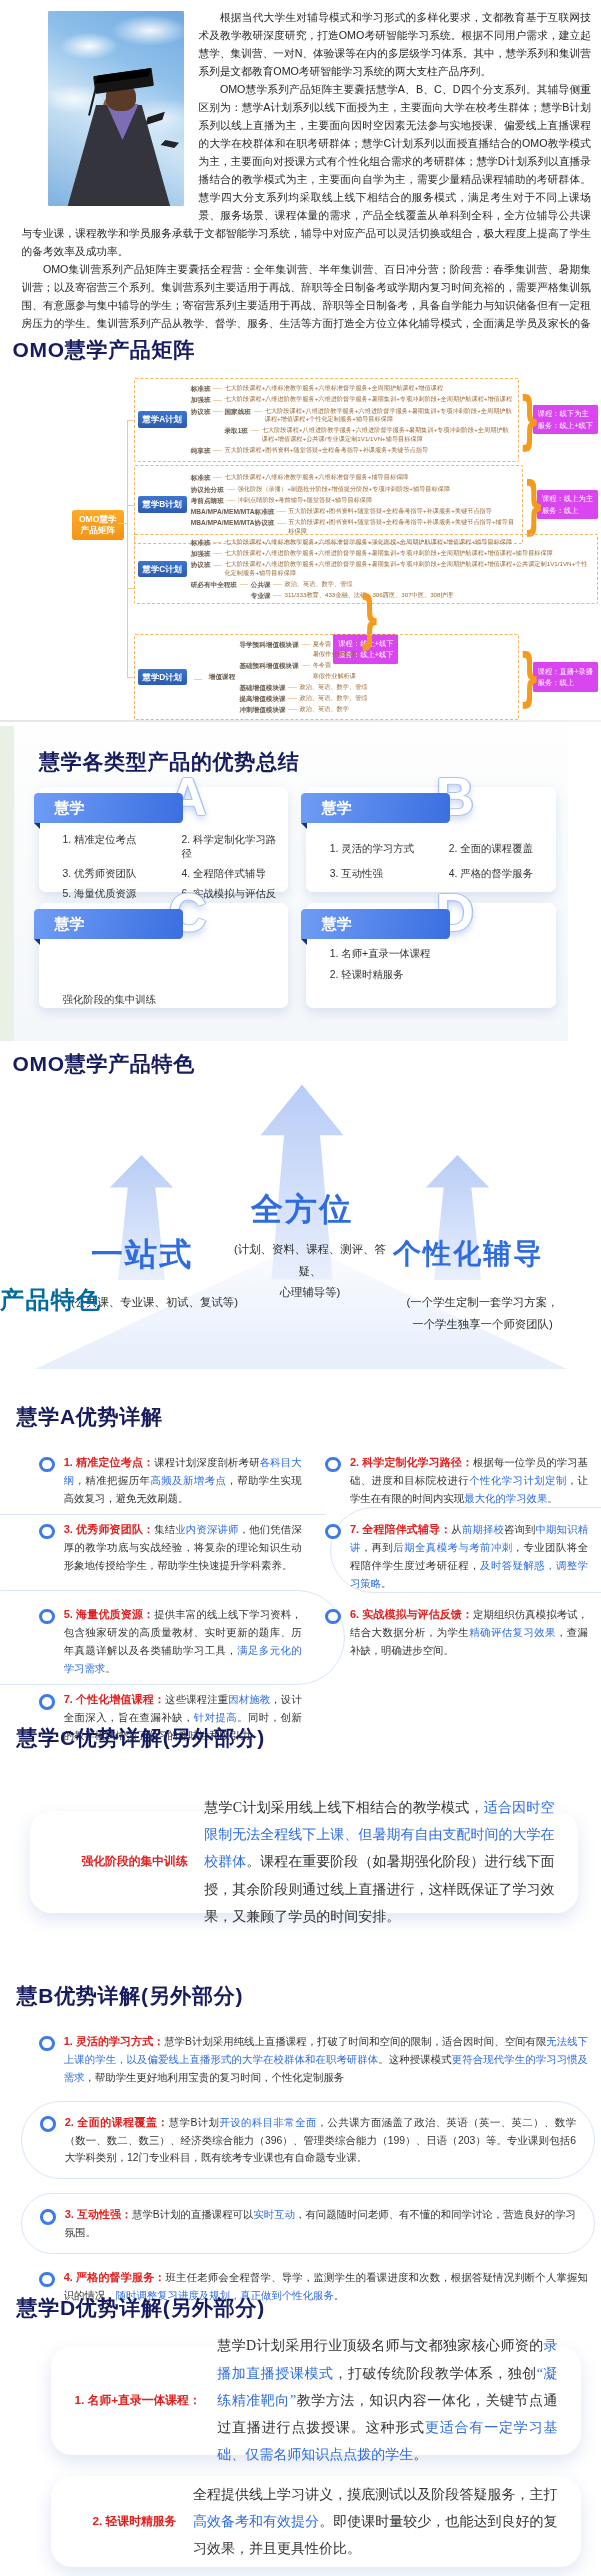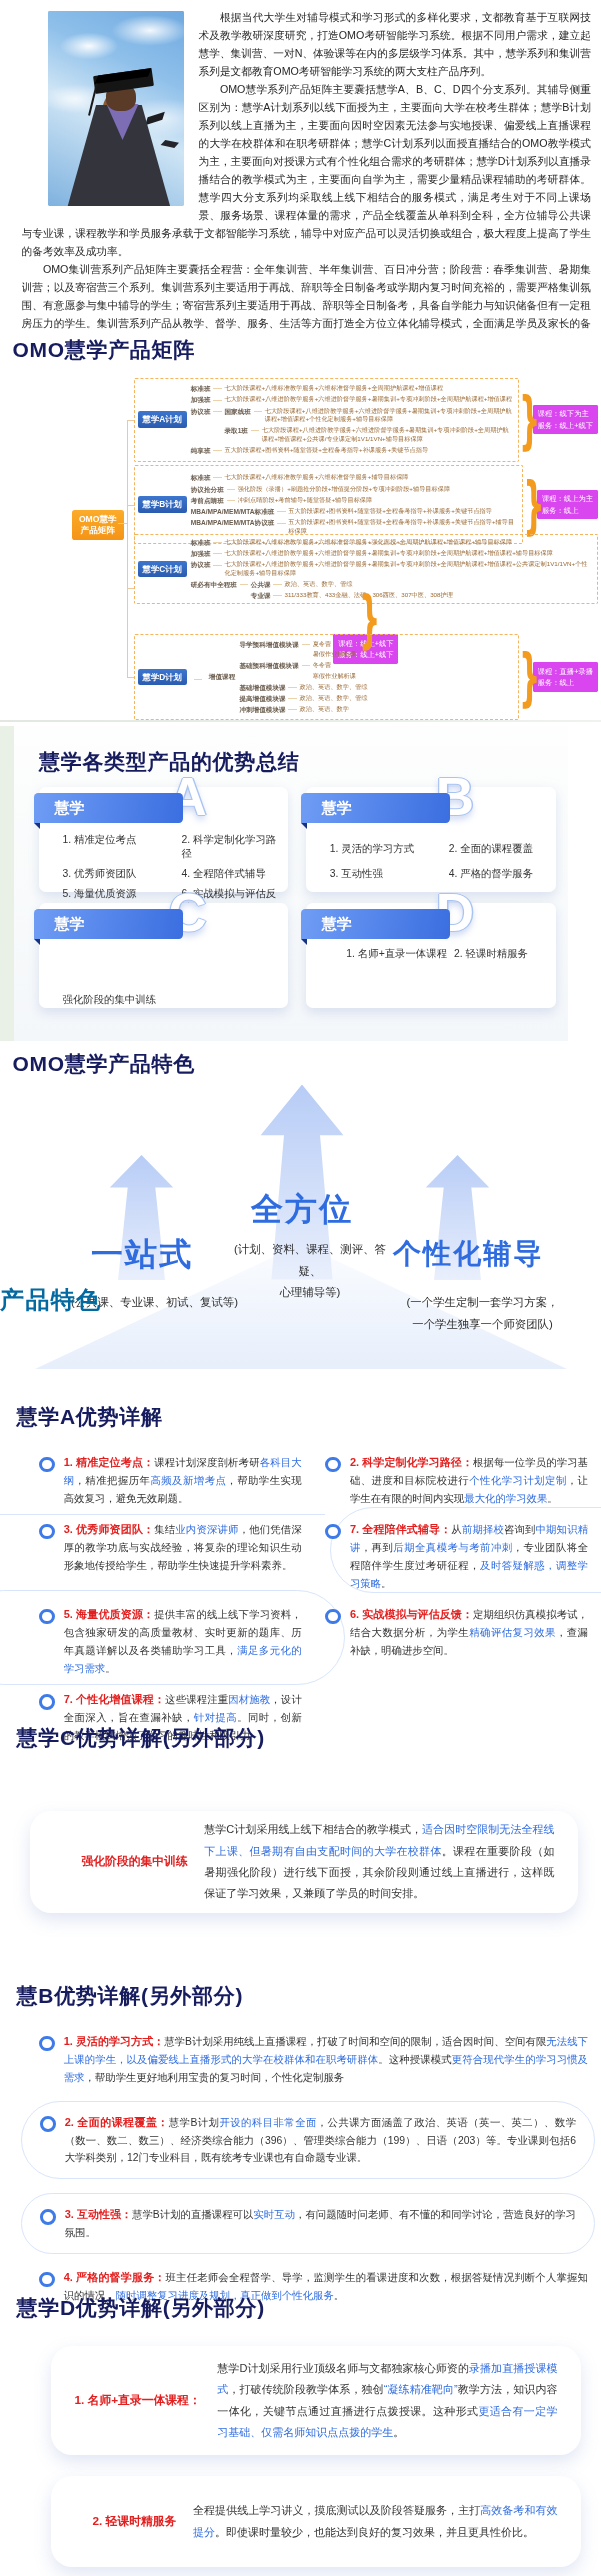--- a/index.html
+++ b/index.html
@@ -55,21 +55,21 @@
   .card{position:relative;background:#fff;border-radius:7px;height:105px;box-shadow:0 4.2px 11px rgba(90,120,190,.18);}
   .ribbon{position:absolute;top:5.5px;left:-5.5px;width:60%;height:30px;border-radius:4.2px 4.2px 4.2px 0;
           background:linear-gradient(100deg,#6f9df5,#3b6ee0);color:#fff;font-size:15px;font-weight:bold;
           line-height:30px;padding-left:21px;box-sizing:border-box;}
   .ribbon:after{content:"";position:absolute;left:0;bottom:-6.2px;border-top:6.2px solid #17337e;border-left:6.2px solid transparent;}
   .biglet{position:absolute;top:-16.6px;left:52%;font-size:53px;font-weight:bold;color:#fff;line-height:1;
           text-shadow:-1.4px 0 #aac4f2,1.4px 0 #aac4f2,0 -1.4px #aac4f2,0 1.4px #aac4f2,0 4.2px 7px rgba(120,150,220,.45);}
   .card-body{position:absolute;left:23.5px;right:11px;top:44px;bottom:7px;font-size:10.4px;color:#333;}
   .card-grid{display:grid;grid-template-columns:119px 1fr;row-gap:6.2px;}
   .card-center{display:flex;align-items:center;height:100%;}
-  .card-lines{display:flex;flex-direction:row;justify-content:center;height:100%;gap:7px;}
+  .card-lines{display:flex;flex-direction:column;justify-content:flex-start;height:100%;gap:7px;}
   
   .sec3{position:absolute;top:1079px;left:0;width:602px;height:311px;}
   .arr{position:absolute;background:linear-gradient(180deg,#b7ccf6,#e9effc);
        clip-path:polygon(50% 0,96% 26%,70% 26%,84% 100%,16% 100%,30% 26%,4% 26%);}
   .base-pyr{position:absolute;left:35px;right:35px;top:165px;height:125px;opacity:.55;
        background:linear-gradient(180deg,rgba(205,221,249,.15),rgba(196,215,246,.75));
        clip-path:polygon(50% 0,100% 100%,0 100%);}
   .feat-title{position:absolute;font-weight:bold;color:#2f6ce0;white-space:nowrap;letter-spacing:2.1px;}
   .feat-note{position:absolute;font-size:11.4px;color:#2e2e2e;white-space:pre-line;text-align:center;line-height:1.9;}
   .feat-footer{position:absolute;top:205px;left:0;right:0;font-size:24px;font-weight:bold;color:#0369a1;letter-spacing:1.4px;}
@@ -83,21 +83,21 @@
   .hl{color:#2f6ce0;}
   .capR{position:absolute;top:54px;left:291px;width:374px;height:84px;border:1.4px solid #d8e5fb;border-radius:48px;}
   .capL{position:absolute;top:137px;left:-83px;width:387px;height:93px;border:1.4px solid #d8e5fb;border-radius:48px;}
   .cap-line{position:absolute;top:61px;left:-39px;width:325px;border-top:1.4px solid #d8e5fb;}
   .bcap{border:1.4px solid #d8e5fb;border-radius:42px;padding:11px 18px;margin-left:-18px;margin-right:-7px;}
   .bitem{margin-bottom:14px;}
   
   .bigcard{position:absolute;background:#fff;border-radius:21px;box-shadow:0 7px 16.6px rgba(120,140,200,.22);
            display:flex;align-items:center;gap:16.6px;padding:15px 23.5px;box-sizing:border-box;}
   .bigcard .blabel{color:#e32020;font-weight:bold;font-size:11.8px;white-space:nowrap;}
-  .bigcard .bbody{font-size:11px;line-height:1.95;color:#333;text-align:justify;}
+  .bigcard .bbody{font-size:14px;line-height:1.95;color:#333;text-align:justify;font-family:Liberation Serif, serif;}
 </style>
 </head>
 <body>
 
 <div id="page">
 
   <div class="intro">
     <div class="photo">
       <div class="fly1"></div>
       <div class="fly2"></div>

